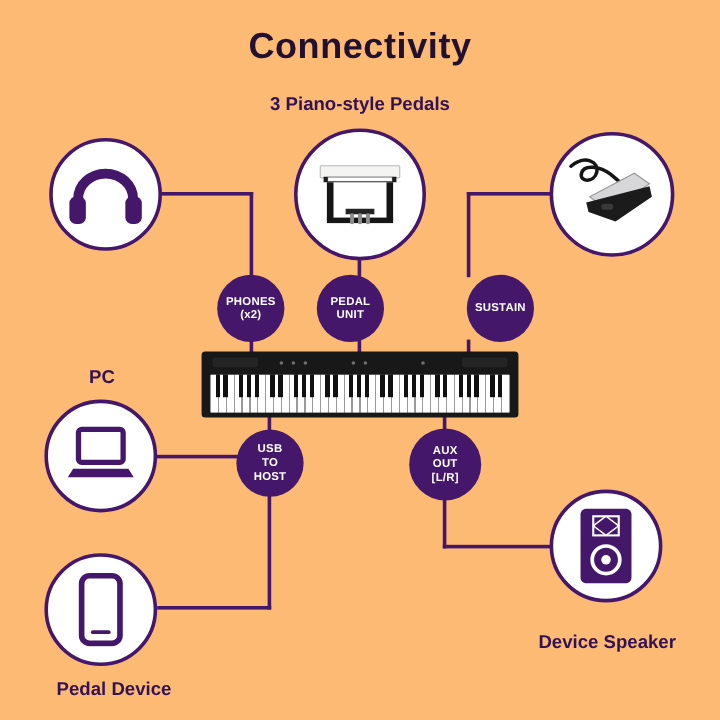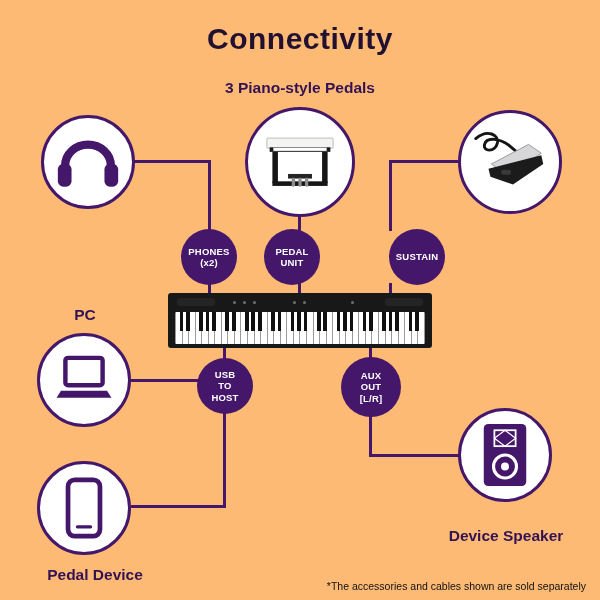--- a/index.html
+++ b/index.html
@@ -144,15 +144,14 @@
   <div class="badge" style="left:264px; top:229px; width:56px; height:56px;">PEDAL
 UNIT</div>
   <div class="badge" style="left:361px; top:229px; width:56px; height:56px;margin-left:28px;">SUSTAIN</div>
   <div class="badge" style="left:197px; top:358px; width:56px; height:56px;">USB
 TO
 HOST</div>
   <div class="badge" style="left:341px; top:357px; width:60px; height:60px;">AUX
 OUT
 [L/R]</div>
 
-  <div class="footnote">*The accessories and cables shown are sold separately</div>
 
 </div>
 
 </body></html>

